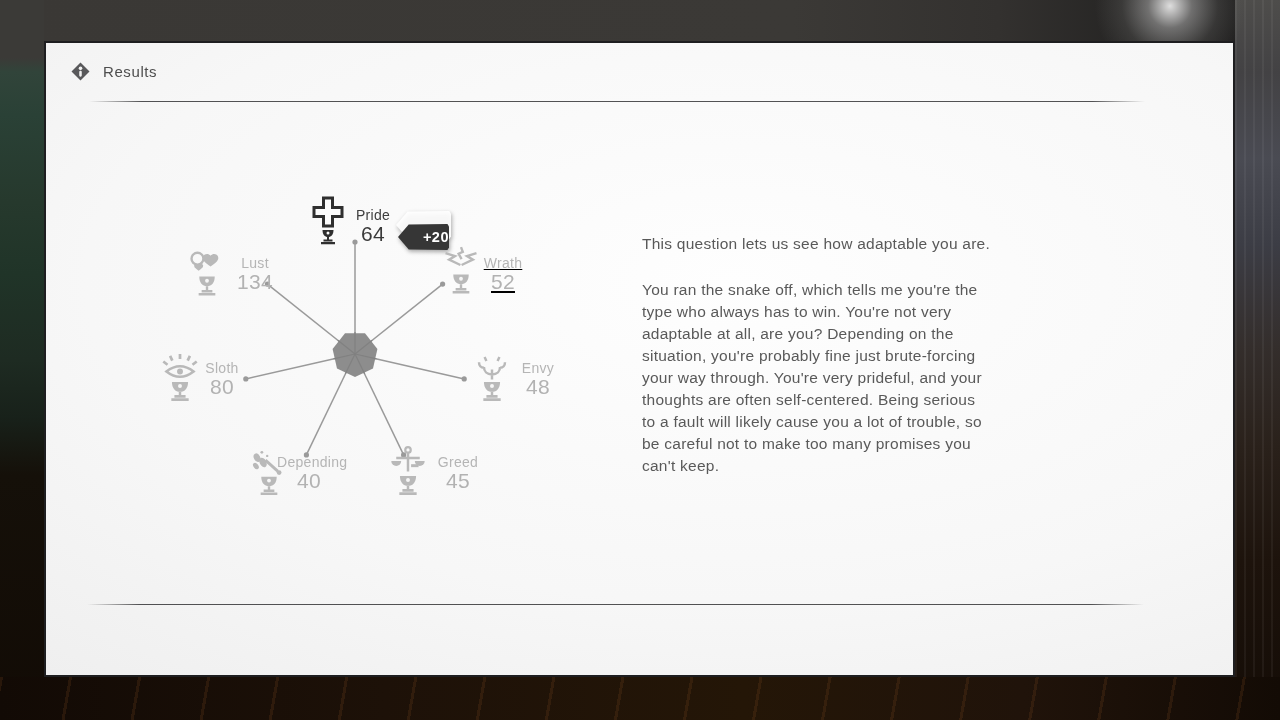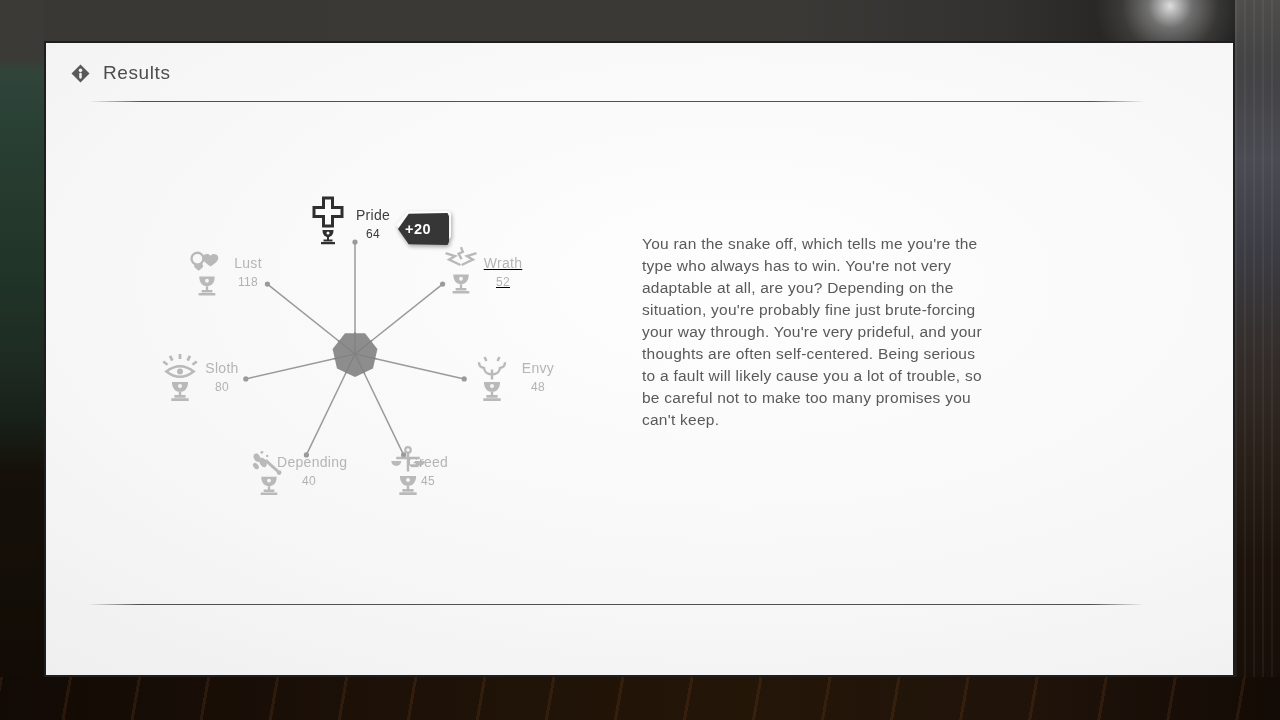--- a/index.html
+++ b/index.html
@@ -24,48 +24,48 @@
       linear-gradient(to right,#120a05 0%,#1d1108 30%,#241607 58%,#20130a 80%,#130b05 100%);}
 
   
   .panel{position:absolute;left:44px;top:41px;width:1191px;height:636px;
     border:2px solid #1e1e20;box-sizing:border-box;
     background:
       radial-gradient(130% 120% at 58% 38%, #fefefe 0%, #f7f7f7 42%, #ececec 78%, #e0e0e0 100%),
       #f2f2f2;}
 
   .hdr{position:absolute;left:25px;top:19px;display:flex;align-items:center;gap:13px;}
-  .hdr-title{font-size:19px;color:#4d4d4d;letter-spacing:.6px;}
+  .hdr-title{font-size:15px;color:#4d4d4d;letter-spacing:.6px;}
 
   .divider{position:absolute;height:1px;}
   .divider-top{left:43px;top:58px;width:1056px;
     background:linear-gradient(to right,rgba(40,40,42,0) 0%,rgba(40,40,42,.8) 5%,rgba(40,40,42,.8) 95%,rgba(40,40,42,0) 100%);}
   .divider-bottom{left:41px;top:561px;width:1057px;
     background:linear-gradient(to right,rgba(40,40,42,0) 0%,rgba(40,40,42,.8) 5%,rgba(40,40,42,.8) 95%,rgba(40,40,42,0) 100%);}
 
   
   .web{position:absolute;left:150px;top:150px;width:380px;height:340px;}
 
   .sin{position:absolute;}
   .sin-icon{color:#b9b9b9;display:block;}
   .sin-col{position:absolute;text-align:center;}
   .sin-name{font-size:14px;color:#b5b5b5;letter-spacing:.3px;line-height:17px;}
-  .sin-value{font-size:12px;color:#b2b2b2;letter-spacing:.3px;line-height:20px;}
+  .sin-value{font-size:21px;color:#b2b2b2;letter-spacing:.3px;line-height:20px;}
   .sin--hi .sin-icon{color:#353535;}
   .sin--hi .sin-name{color:#3e3e3e;}
   .sin--hi .sin-value{color:#3a3a3a;}
 
   
   .badge-wrap{position:absolute;left:350px;top:168px;width:55px;height:28px;
     filter:drop-shadow(1px 2px 2px rgba(0,0,0,.35));}
   .badge-outer,.badge-core{position:absolute;
     clip-path:polygon(0 50%,21% 2%,97% 0,100% 10%,100% 90%,97% 100%,21% 98%);}
   .badge-outer{left:0;top:0;width:55px;height:28px;background:rgba(255,255,255,.9);}
-  .badge-core{left:2px;top:2px;width:51px;height:32px;background:#363636;
-    display:flex;align-items:center;justify-content:flex-start;padding-left:7px;box-sizing:border-box;}
+  .badge-core{left:2px;top:13px;width:51px;height:26px;background:#363636;
+    display:flex;align-items:center;justify-content:flex-end;padding-left:7px;box-sizing:border-box;}
   .badge-core span{color:#ffffff;font-size:14.5px;font-weight:bold;letter-spacing:.5px;}
 
   
   .desc{position:absolute;left:596px;top:190px;width:440px;}
   .desc p{margin:0;white-space:pre-line;font-size:15.5px;line-height:22px;
     color:#595959;letter-spacing:.25px;}
   .desc p.first{margin-bottom:24px;}
 </style>
 </head>
 <body>
@@ -145,23 +145,23 @@
     <div class="sin" style="left:140px;top:205px;">
       <svg class="sin-icon" width="42" height="50" viewBox="0 0 34 42">
         <circle cx="9" cy="9" r="5" fill="none" stroke="currentColor" stroke-width="2"></circle>
         <path d="M20 6.5 c-2.2 -2.8 -6.5 -1.4 -6.5 1.8 c0 2.9 3.4 4.6 6.5 7.2 c3.1 -2.6 6.5 -4.3 6.5 -7.2 c0 -3.2 -4.3 -4.6 -6.5 -1.8 z" fill="currentColor"></path>
         <path d="M10 14 c-1.3 -1.6 -3.8 -0.8 -3.8 1 c0 1.7 2 2.7 3.8 4.2 c1.8 -1.5 3.8 -2.5 3.8 -4.2 c0 -1.8 -2.5 -2.6 -3.8 -1 z" fill="currentColor"></path>
         <path d="M10.5 24 h13 c0 5.2 -2.6 8.2 -6.5 8.2 s-6.5 -3 -6.5 -8.2 z" fill="currentColor"></path>
         <circle cx="17" cy="27.5" r="1.6" fill="#f6f6f6"></circle>
         <path d="M16 32.2 h2 v3 h-2 z M12.5 35.2 h9 v2.2 h-9 z M10 37.8 h14 v2.2 h-14 z" fill="currentColor"></path>
       </svg>
     </div>
-    <div class="sin-col sin" style="left:170px;top:212px;width:64px;">
+    <div class="sin-col sin" style="left:177px;top:212px;width:64px;">
       <div class="sin-name">Lust</div>
-      <div class="sin-value">118</div>
+      <div class="sin-value">134</div>
     </div>
 
     <div class="sin" style="left:394px;top:203px;">
       <svg class="sin-icon" width="42" height="50" viewBox="0 0 34 42">
         <path d="M4 6 l8 2.5 -5 3 9.5 4.5" fill="none" stroke="currentColor" stroke-width="2"></path>
         <path d="M30 6 l-8 2.5 5 3 -9.5 4.5" fill="none" stroke="currentColor" stroke-width="2"></path>
         <path d="M17 1 l1.5 4 -3.5 1.5 2.5 4.5" fill="none" stroke="currentColor" stroke-width="2"></path>
         <path d="M10.5 24 h13 c0 5.2 -2.6 8.2 -6.5 8.2 s-6.5 -3 -6.5 -8.2 z" fill="currentColor"></path>
         <circle cx="17" cy="27.5" r="1.6" fill="#f6f6f6"></circle>
         <path d="M16 32.2 h2 v3 h-2 z M12.5 35.2 h9 v2.2 h-9 z M10 37.8 h14 v2.2 h-14 z" fill="currentColor"></path>
@@ -224,26 +224,27 @@
         <circle cx="17" cy="4" r="2.2" fill="none" stroke="currentColor" stroke-width="1.8"></circle>
         <path d="M17 6.5 v15 M7.5 10.5 h19" stroke="currentColor" stroke-width="2" fill="none"></path>
         <path d="M3.5 13 a4 4 0 0 0 8 0 z" fill="currentColor"></path>
         <path d="M22.5 13 a4 4 0 0 0 8 0 z" fill="currentColor"></path>
         <rect x="19.5" y="15.5" width="6" height="2.4" fill="currentColor"></rect>
         <path d="M10.5 25 h13 c0 5 -2.6 8 -6.5 8 s-6.5 -3 -6.5 -8 z" fill="currentColor"></path>
         <circle cx="17" cy="28.2" r="1.6" fill="#f6f6f6"></circle>
         <path d="M16 33 h2 v2.6 h-2 z M12.5 35.6 h9 v2.2 h-9 z M10 38.2 h14 v2.2 h-14 z" fill="currentColor"></path>
       </svg>
     </div>
-    <div class="sin-col sin" style="left:350px;top:411px;width:64px;">
+    <div class="sin-col sin" style="left:380px;top:411px;width:64px;">
       <div class="sin-name">Greed</div>
       <div class="sin-value">45</div>
     </div>
 
     <div class="desc">
+      <p class="first">This question lets us see how adaptable you are.</p>
       <p>You ran the snake off, which tells me you're the
 type who always has to win. You're not very
 adaptable at all, are you? Depending on the
 situation, you're probably fine just brute-forcing
 your way through. You're very prideful, and your
 thoughts are often self-centered. Being serious
 to a fault will likely cause you a lot of trouble, so
 be careful not to make too many promises you
 can't keep.</p>
     </div>

